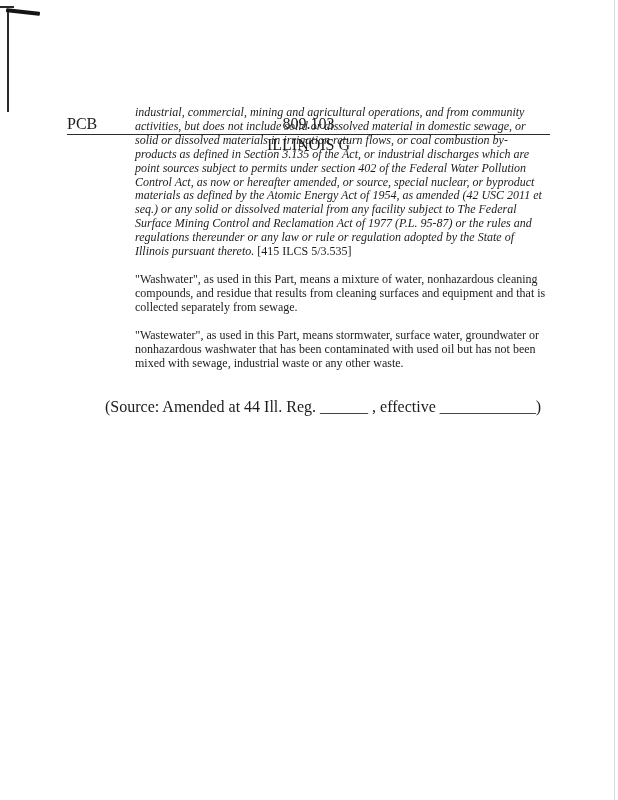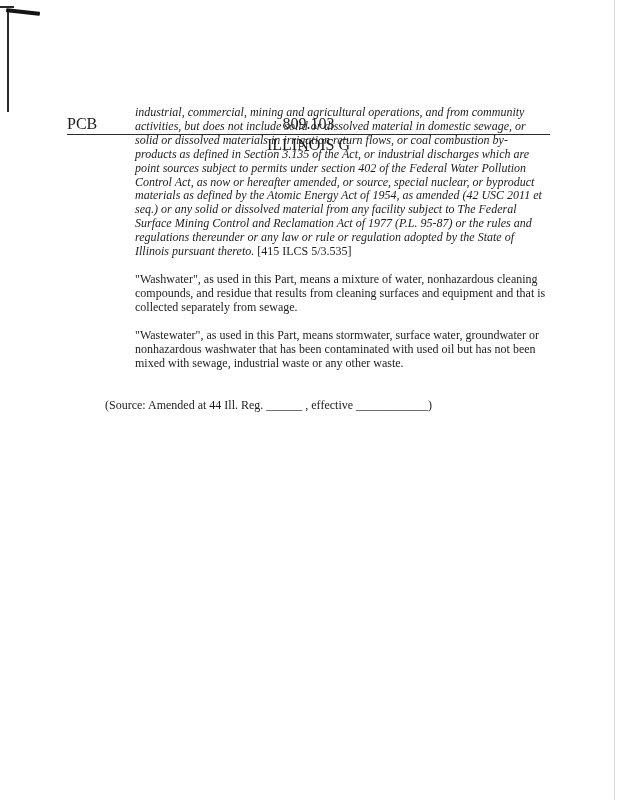--- a/index.html
+++ b/index.html
@@ -100,21 +100,21 @@
     font-style: italic;
   }
   .cite {
     font-style: normal;
   }
   .source-line {
     position: absolute;
     top: 398px;
     left: 105px;
     width: 460px;
-    font-size: 12px;
+    font-size: 16px;
   }
 </style>
 </head>
 <body>
 
 <div class="page">
 
   <div class="artifact-corner-wedge"></div>
   <div class="artifact-left-line"></div>
   <div class="artifact-top-line"></div>

